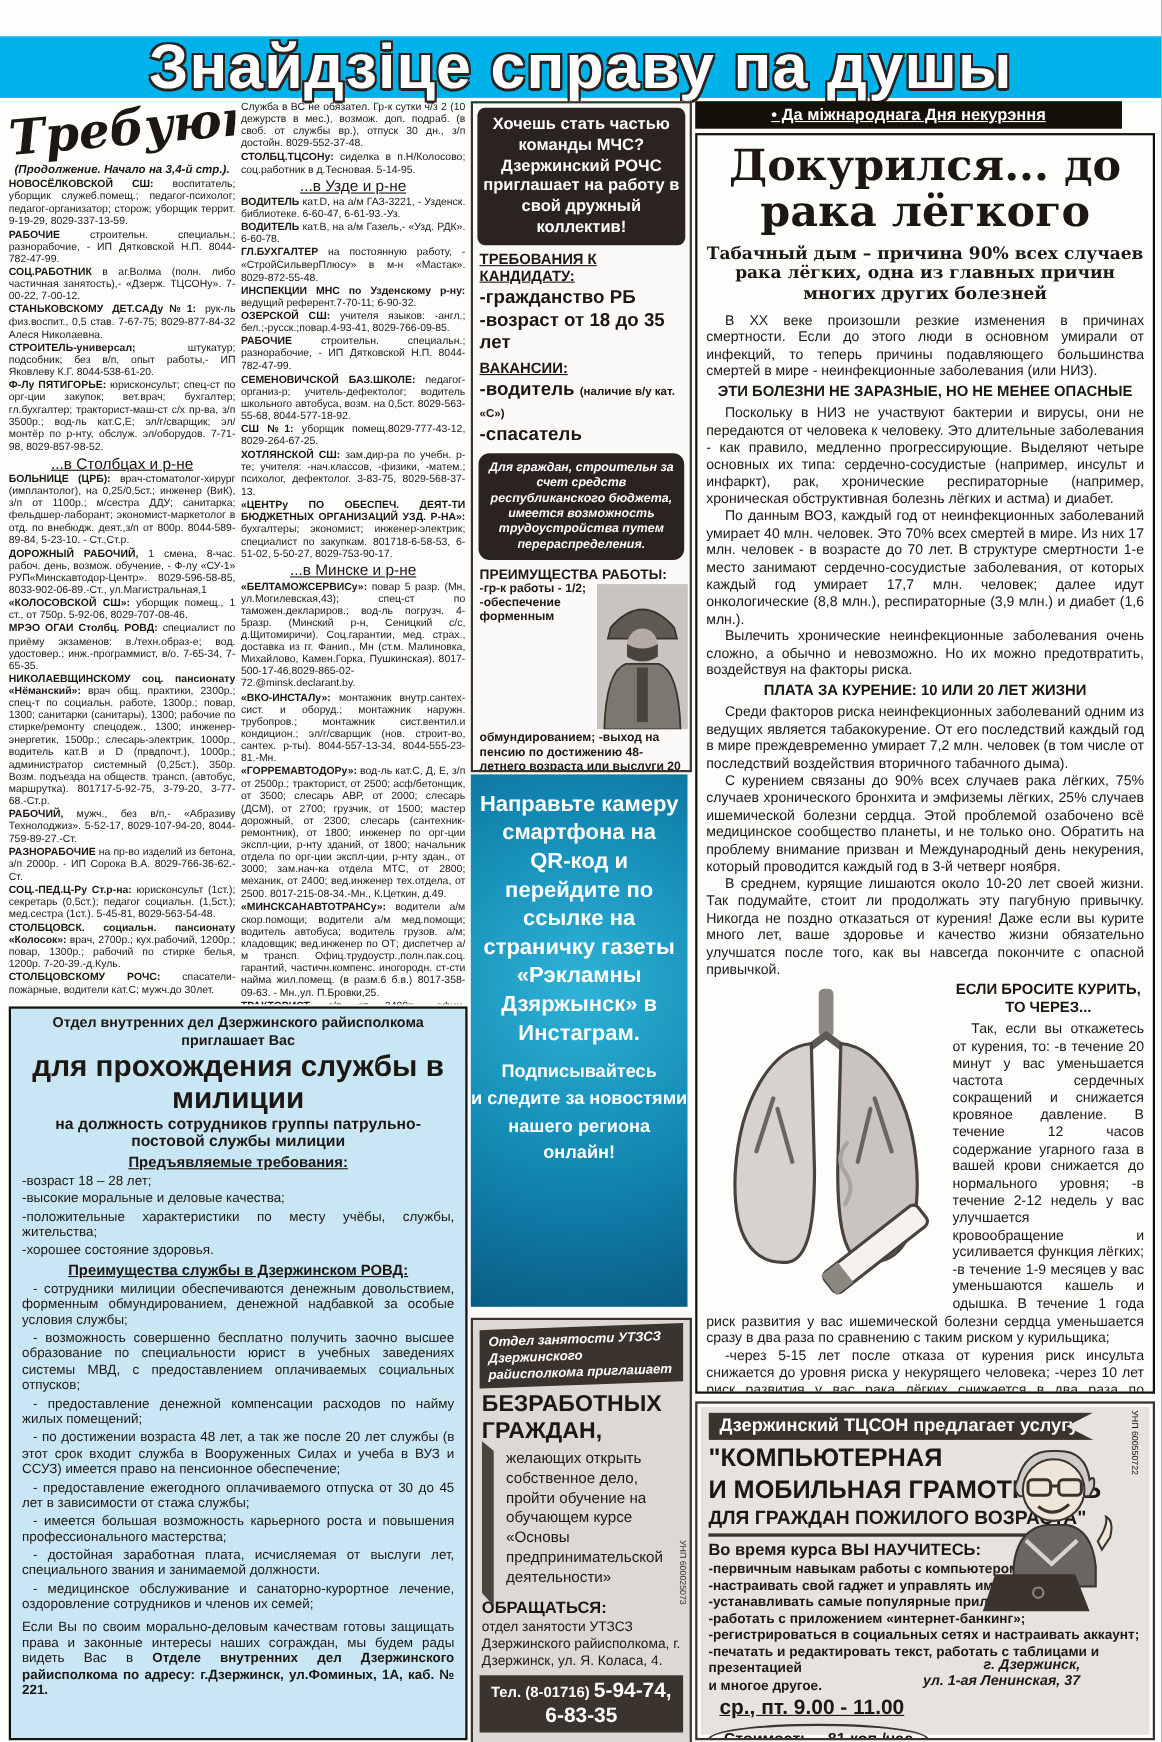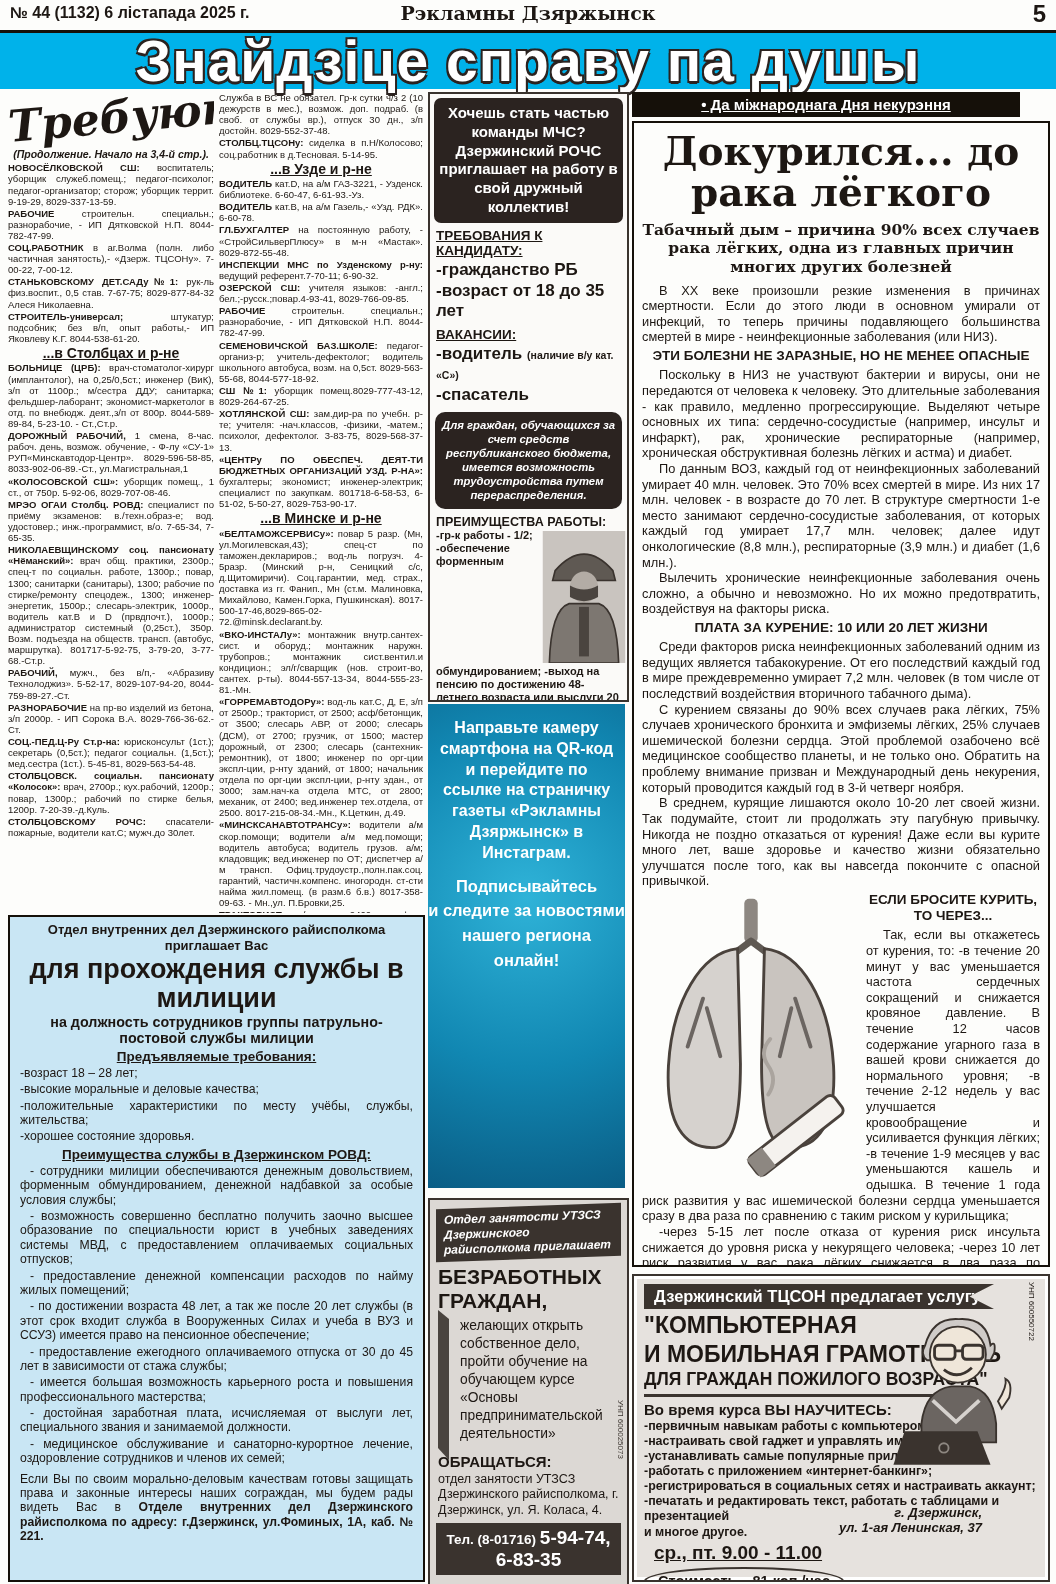--- a/index.html
+++ b/index.html
@@ -17,35 +17,35 @@
     text-shadow:2px 2px 0 #2b2320,-2px -2px 0 #2b2320,2px -2px 0 #2b2320,-2px 2px 0 #2b2320,0 3px 0 #2b2320;}
   
   .colmn{top:92px;height:821px;overflow:hidden;font-size:9.5px;line-height:1.17;text-align:justify;}
   #col1{left:8px;width:206px;}
   #col2{left:219px;width:204px;}
   #script-title{font-family:"DejaVu Serif",serif;font-style:italic;font-weight:700;font-size:44px;
     transform:rotate(-5deg);display:block;text-align:center;line-height:1;margin:4px 0 8px;}
   .contsub{font-weight:800;font-style:italic;font-size:10.5px;text-align:center;margin:0 0 2px;}
   .listing{margin:0 0 1px;}
   .listing b{font-weight:800;}
-  .sec-head{font-weight:700;font-size:14px;text-align:center;text-decoration:underline;margin:2px 0 1px;line-height:1.1;}
+  .sec-head{font-weight:400;font-size:14px;text-align:center;text-decoration:underline;margin:2px 0 1px;line-height:1.1;}
   
   #mchs{left:428px;top:92px;width:197px;height:606px;border:2px solid #3a332e;background:#fbfaf8;overflow:hidden;}
   #mchs .hd{margin:4px;background:#2b2320;border-radius:7px;color:#fff;font-weight:800;font-size:15px;text-align:center;padding:6px 4px;line-height:1.25;}
   #mchs .uh{font-weight:800;font-size:13.5px;text-decoration:underline;margin:5px 6px 2px;}
   #mchs .big{font-weight:800;font-size:17px;margin:1px 6px;line-height:1.2;}
   #mchs .big small{font-weight:800;font-size:10.5px;}
   #mchs .note{margin:6px 5px;background:#2b2320;border-radius:10px;color:#fff;font-style:italic;font-weight:700;font-size:11.3px;text-align:center;padding:6px 5px;line-height:1.25;}
   #mchs .advh{font-weight:800;font-size:12.5px;margin:2px 6px 0;}
   #mchs .adv{font-weight:700;font-size:11px;margin:0 6px;line-height:1.2;}
   #mchs .ff{float:right;width:86px;height:132px;margin:2px 0 2px 3px;}
   
   #insta{left:428px;top:704px;width:197px;height:484px;color:#fff;text-align:center;
     background:radial-gradient(circle at 50% 40%,#2fb3d8 0%,#1187b2 55%,#0a5d85 100%);overflow:hidden;}
-  #insta .t{font-weight:800;font-size:16px;line-height:1.3;margin:14px 8px 8px;}
+  #insta .t{font-weight:800;font-size:20px;line-height:1.3;margin:14px 8px 8px;}
   #insta .qrwrap{margin:6px auto 8px;width:168px;background:#fff;border-radius:14px;padding:8px 6px 6px;}
   .qr{position:relative;width:150px;height:150px;margin:0 auto;background-color:#fff;
       background-image:repeating-linear-gradient(90deg,#3a332e 0 5px,transparent 5px 11px),
                        repeating-linear-gradient(0deg,#3a332e 0 5px,transparent 5px 11px);}
   .fndr{position:absolute;width:30px;height:30px;border:6px solid #3a332e;border-radius:9px;background:#fff;}
   .fndr:after{content:"";position:absolute;inset:6px;background:#3a332e;border-radius:4px;}
   .f1{left:0;top:0}.f2{right:0;top:0}.f3{left:0;bottom:0}
   .igbadge{position:absolute;left:50px;top:50px;width:50px;height:50px;background:#fff;border-radius:12px;display:flex;align-items:center;justify-content:center;}
   #insta .handle{color:#0e9cc9;font-weight:800;font-size:14.5px;margin-top:6px;}
   #insta .f{font-weight:800;font-size:16.5px;line-height:1.5;margin-top:10px;}
@@ -98,38 +98,34 @@
   #tcson .phone{position:absolute;right:8px;bottom:4px;font-weight:800;font-size:21px;}
   #tcson .phone b{font-size:36px;}
   #tcson .unp{position:absolute;right:12px;top:6px;writing-mode:vertical-rl;font-size:8px;}
   #tcson .man{position:absolute;right:22px;top:30px;width:140px;height:170px;}
 </style>
 </head>
 <body>
 
 <div id="page">
 
-  <div id="masthead" class="abs">
-    <span class="iss">№ 44 (1132) 6 лістапада 2025 г.</span>
-    <span class="paper">Рэкламны Дзяржынск</span>
-    <span class="pg">5</span>
-  </div>
 
   <div id="banner" class="abs">
     <span>Знайдзіце справу па душы</span>
   </div>
 
   <div id="col1" class="colmn abs">
     <span id="script-title">Требуются</span>
     <p class="contsub">(Продолжение. Начало на 3,4-й стр.).</p>
     <p class="listing"><b>НОВОСЁЛКОВСКОЙ СШ:</b> <span>воспитатель; уборщик служеб.помещ.; педагог-психолог; педагог-организатор; сторож; уборщик террит. 9-19-29, 8029-337-13-59.</span></p>
     <p class="listing"><b>РАБОЧИЕ</b> <span>строительн. специальн.; разнорабочие, - ИП Дятковской Н.П. 8044-782-47-99.</span></p>
     <p class="listing"><b>СОЦ.РАБОТНИК</b> <span>в аг.Волма (полн. либо частичная занятость),- «Дзерж. ТЦСОНу». 7-00-22, 7-00-12.</span></p>
     <p class="listing"><b>СТАНЬКОВСКОМУ ДЕТ.САДу№1:</b> <span>рук-ль физ.воспит., 0,5 став. 7-67-75; 8029-877-84-32 Алеся Николаевна.</span></p>
     <p class="listing"><b>СТРОИТЕЛЬ-универсал;</b> <span>штукатур; подсобник; без в/п, опыт работы,- ИП Яковлеву К.Г. 8044-538-61-20.</span></p>
+    <p class="listing"><b>Ф-Лу ПЯТИГОРЬЕ:</b> <span>юрисконсульт; спец-ст по орг-ции закупок; вет.врач; бухгалтер; гл.бухгалтер; тракторист-маш-ст с/х пр-ва, з/п 3500р.; вод-ль кат.С,Е; эл/г/сварщик; эл/монтёр по р-нту, обслуж. эл/оборудов. 7-71-98, 8029-857-98-52.</span></p>
     <p class="sec-head">...в Столбцах и р-не</p>
     <p class="listing"><b>БОЛЬНИЦЕ (ЦРБ):</b> <span>врач-стоматолог-хирург (имплантолог), на 0,25/0,5ст.; инженер (ВиК), з/п от 1100р.; м/сестра ДДУ; санитарка; фельдшер-лаборант; экономист-маркетолог в отд. по внебюдж. деят.,з/п от 800р. 8044-589-89-84, 5-23-10. - Ст.,Ст.р.</span></p>
     <p class="listing"><b>ДОРОЖНЫЙ РАБОЧИЙ,</b> <span>1 смена, 8-час. рабоч. день, возмож. обучение, - Ф-лу «СУ-1» РУП«Минскавтодор-Центр». 8029-596-58-85, 8033-902-06-89.-Ст., ул.Магистральная,1</span></p>
     <p class="listing"><b>«КОЛОСОВСКОЙ СШ»:</b> <span>уборщик помещ., 1 ст., от 750р. 5-92-06, 8029-707-08-46.</span></p>
     <p class="listing"><b>МРЭО ОГАИ Столбц. РОВД:</b> <span>специалист по приёму экзаменов: в./техн.образ-е; вод. удостовер.; инж.-программист, в/о. 7-65-34, 7-65-35.</span></p>
     <p class="listing"><b>НИКОЛАЕВЩИНСКОМУ соц. пансионату «Нёманский»:</b> <span>врач общ. практики, 2300р.; спец-т по социальн. работе, 1300р.; повар, 1300; санитарки (санитары), 1300; рабочие по стирке/ремонту спецодеж., 1300; инженер-энергетик, 1500р.; слесарь-электрик, 1000р., водитель кат.В и D (првдпочт.), 1000р.; администратор системный (0,25ст.), 350р. Возм. подъезда на обществ. трансп. (автобус, маршрутка). 801717-5-92-75, 3-79-20, 3-77-68.-Ст.р.</span></p>
     <p class="listing"><b>РАБОЧИЙ,</b> <span>мужч., без в/п,- «Абразиву Технолоджиз». 5-52-17, 8029-107-94-20, 8044-759-89-27.-Ст.</span></p>
     <p class="listing"><b>РАЗНОРАБОЧИЕ</b> <span>на пр-во изделий из бетона, з/п 2000р. - ИП Сорока В.А. 8029-766-36-62.-Ст.</span></p>
     <p class="listing"><b>СОЦ.-ПЕД.Ц-Ру Ст.р-на:</b> <span>юрисконсульт (1ст.); секретарь (0,5ст.); педагог социальн. (1,5ст.); мед.сестра (1ст.). 5-45-81, 8029-563-54-48.</span></p>
     <p class="listing"><b>СТОЛБЦОВСК. социальн. пансионату «Колосок»:</b> <span>врач, 2700р.; кух.рабочий, 1200р.; повар, 1300р.; рабочий по стирке белья, 1200р. 7-20-39.-д.Куль.</span></p>
@@ -159,21 +155,21 @@
   </div>
 
   <div id="mchs" class="abs">
     <div class="hd">Хочешь стать частью команды МЧС? Дзержинский РОЧС приглашает на работу в свой дружный коллектив!</div>
     <div class="uh">ТРЕБОВАНИЯ К КАНДИДАТУ:</div>
     <div class="big">-гражданство РБ</div>
     <div class="big">-возраст от 18 до 35 лет</div>
     <div class="uh">ВАКАНСИИ:</div>
     <div class="big"><span>-водитель</span> <small>(наличие в/у кат. «С»)</small></div>
     <div class="big">-спасатель</div>
-    <div class="note">Для граждан, обучающихся за счет средств республиканского бюджета, имеется возможность трудоустройства путем перераспределения.</div>
+    <div class="note">Для граждан, строительн за счет средств республиканского бюджета, имеется возможность трудоустройства путем перераспределения.</div>
     <div class="advh">ПРЕИМУЩЕСТВА РАБОТЫ:</div>
     <svg class="ff" viewBox="0 0 100 160">
       <rect x="0" y="0" width="100" height="160" fill="#c9c4bf"></rect>
       <path d="M15 48 Q50 8 85 48 L88 60 L12 60 Z" fill="#5f5953" stroke="#3a332e" stroke-width="2"></path>
       <ellipse cx="50" cy="68" rx="17" ry="19" fill="#b3aca5"></ellipse>
       <path d="M33 66 Q50 76 67 66 L67 80 Q50 90 33 80 Z" fill="#4a443f"></path>
       <path d="M8 160 Q10 95 32 88 L68 88 Q90 95 92 160 Z" fill="#7d7771" stroke="#3a332e" stroke-width="2"></path>
       <rect x="44" y="92" width="12" height="60" fill="#4a443f"></rect>
     </svg>
     <div class="adv">-гр-к работы - 1/2; -обеспечение форменным обмундированием; -выход на пенсию по достижению 48-летнего возраста или выслуги 20 лет; -льготное кредитование для строительства или покупки жилья; -возможность офиц. подработки в свободное от службы время.</div>

